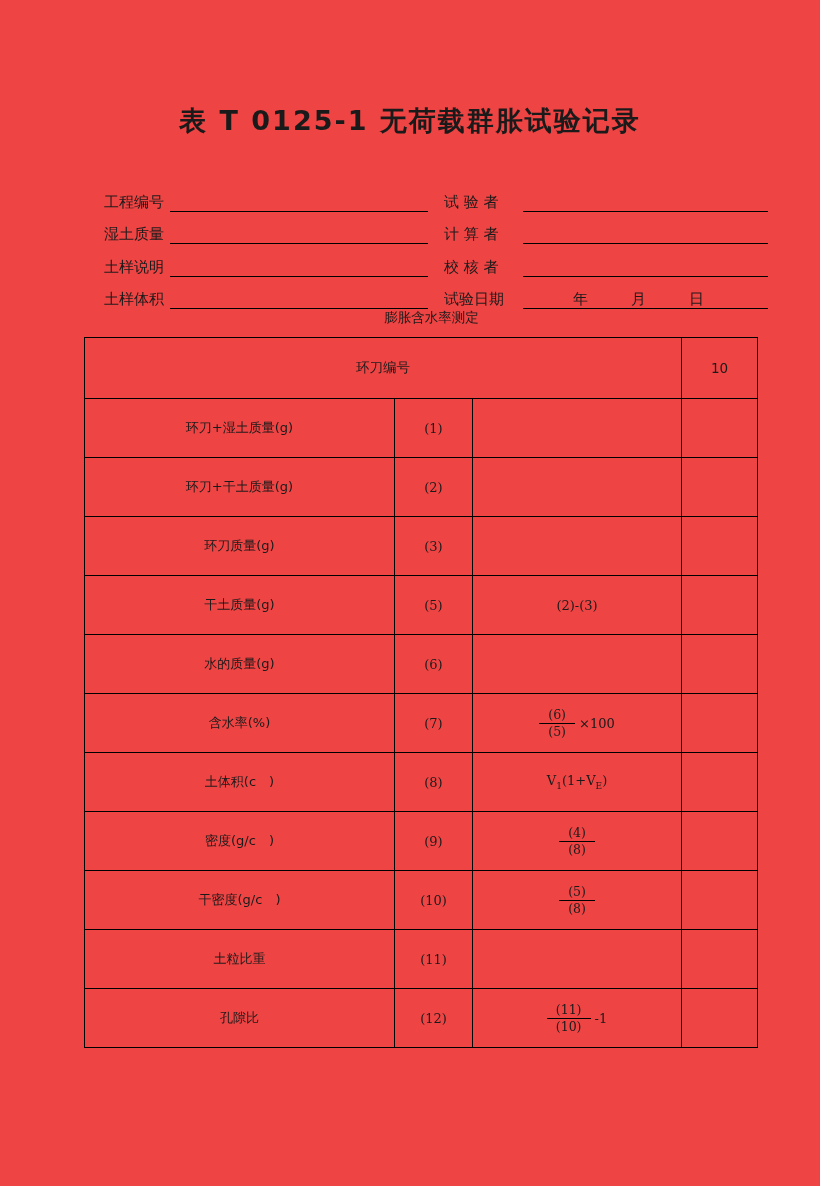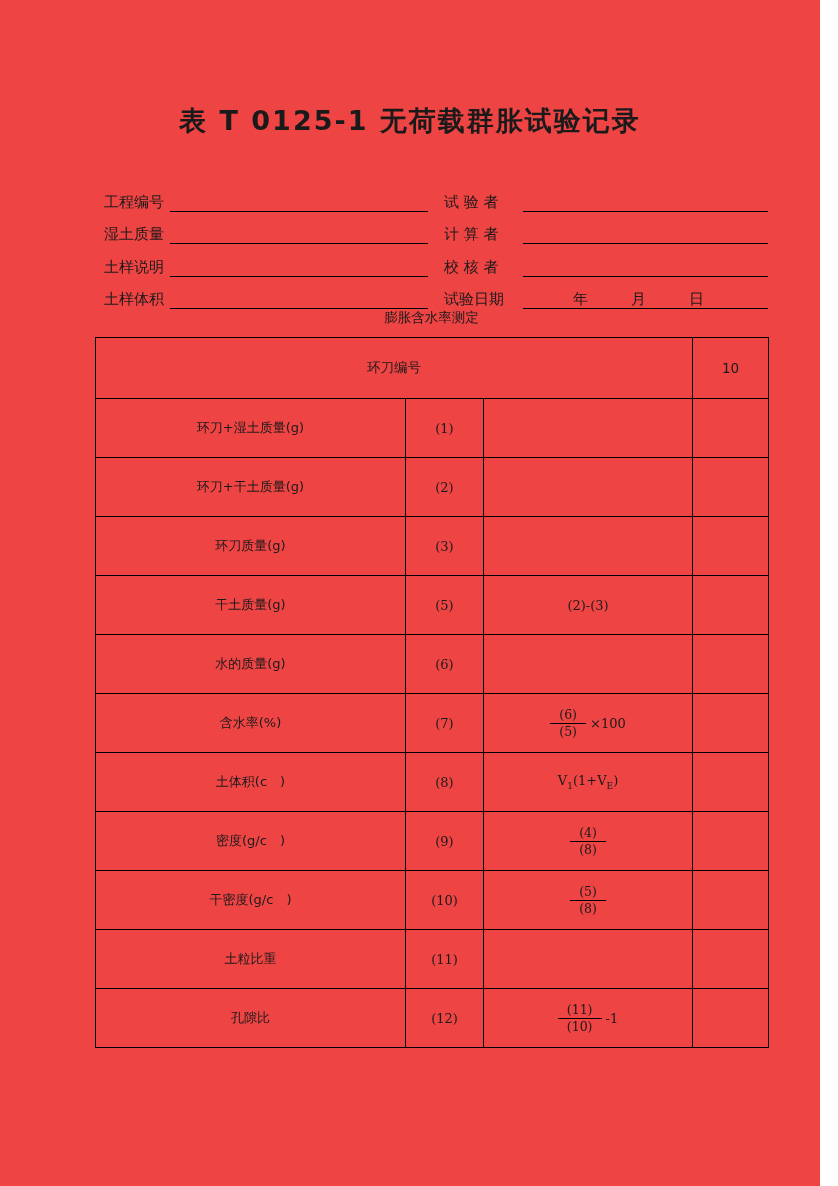--- a/index.html
+++ b/index.html
@@ -26,21 +26,21 @@
   .f-label-right{width:74px;margin-left:16px;}
   .f-line-right{flex:1;margin-left:5px;text-align:center;}
   .f-line-right .line-text{font-size:15px;letter-spacing:14px;}
   
   .section-title{
     position:absolute;top:309px;left:95px;width:673px;
     text-align:center;font-size:13.5px;font-weight:normal;
   }
   
   table.rec{
-    position:absolute;top:337px;left:95px;
+    position:absolute;top:337px;left:84px;
     width:673px;border-collapse:collapse;table-layout:fixed;
   }
   table.rec td{
     border:1px solid #000;
     text-align:center;vertical-align:middle;
     font-size:13px;
     padding:0;
     overflow:hidden;
   }
   tr.hdr td{height:60px;font-size:13.5px;}

